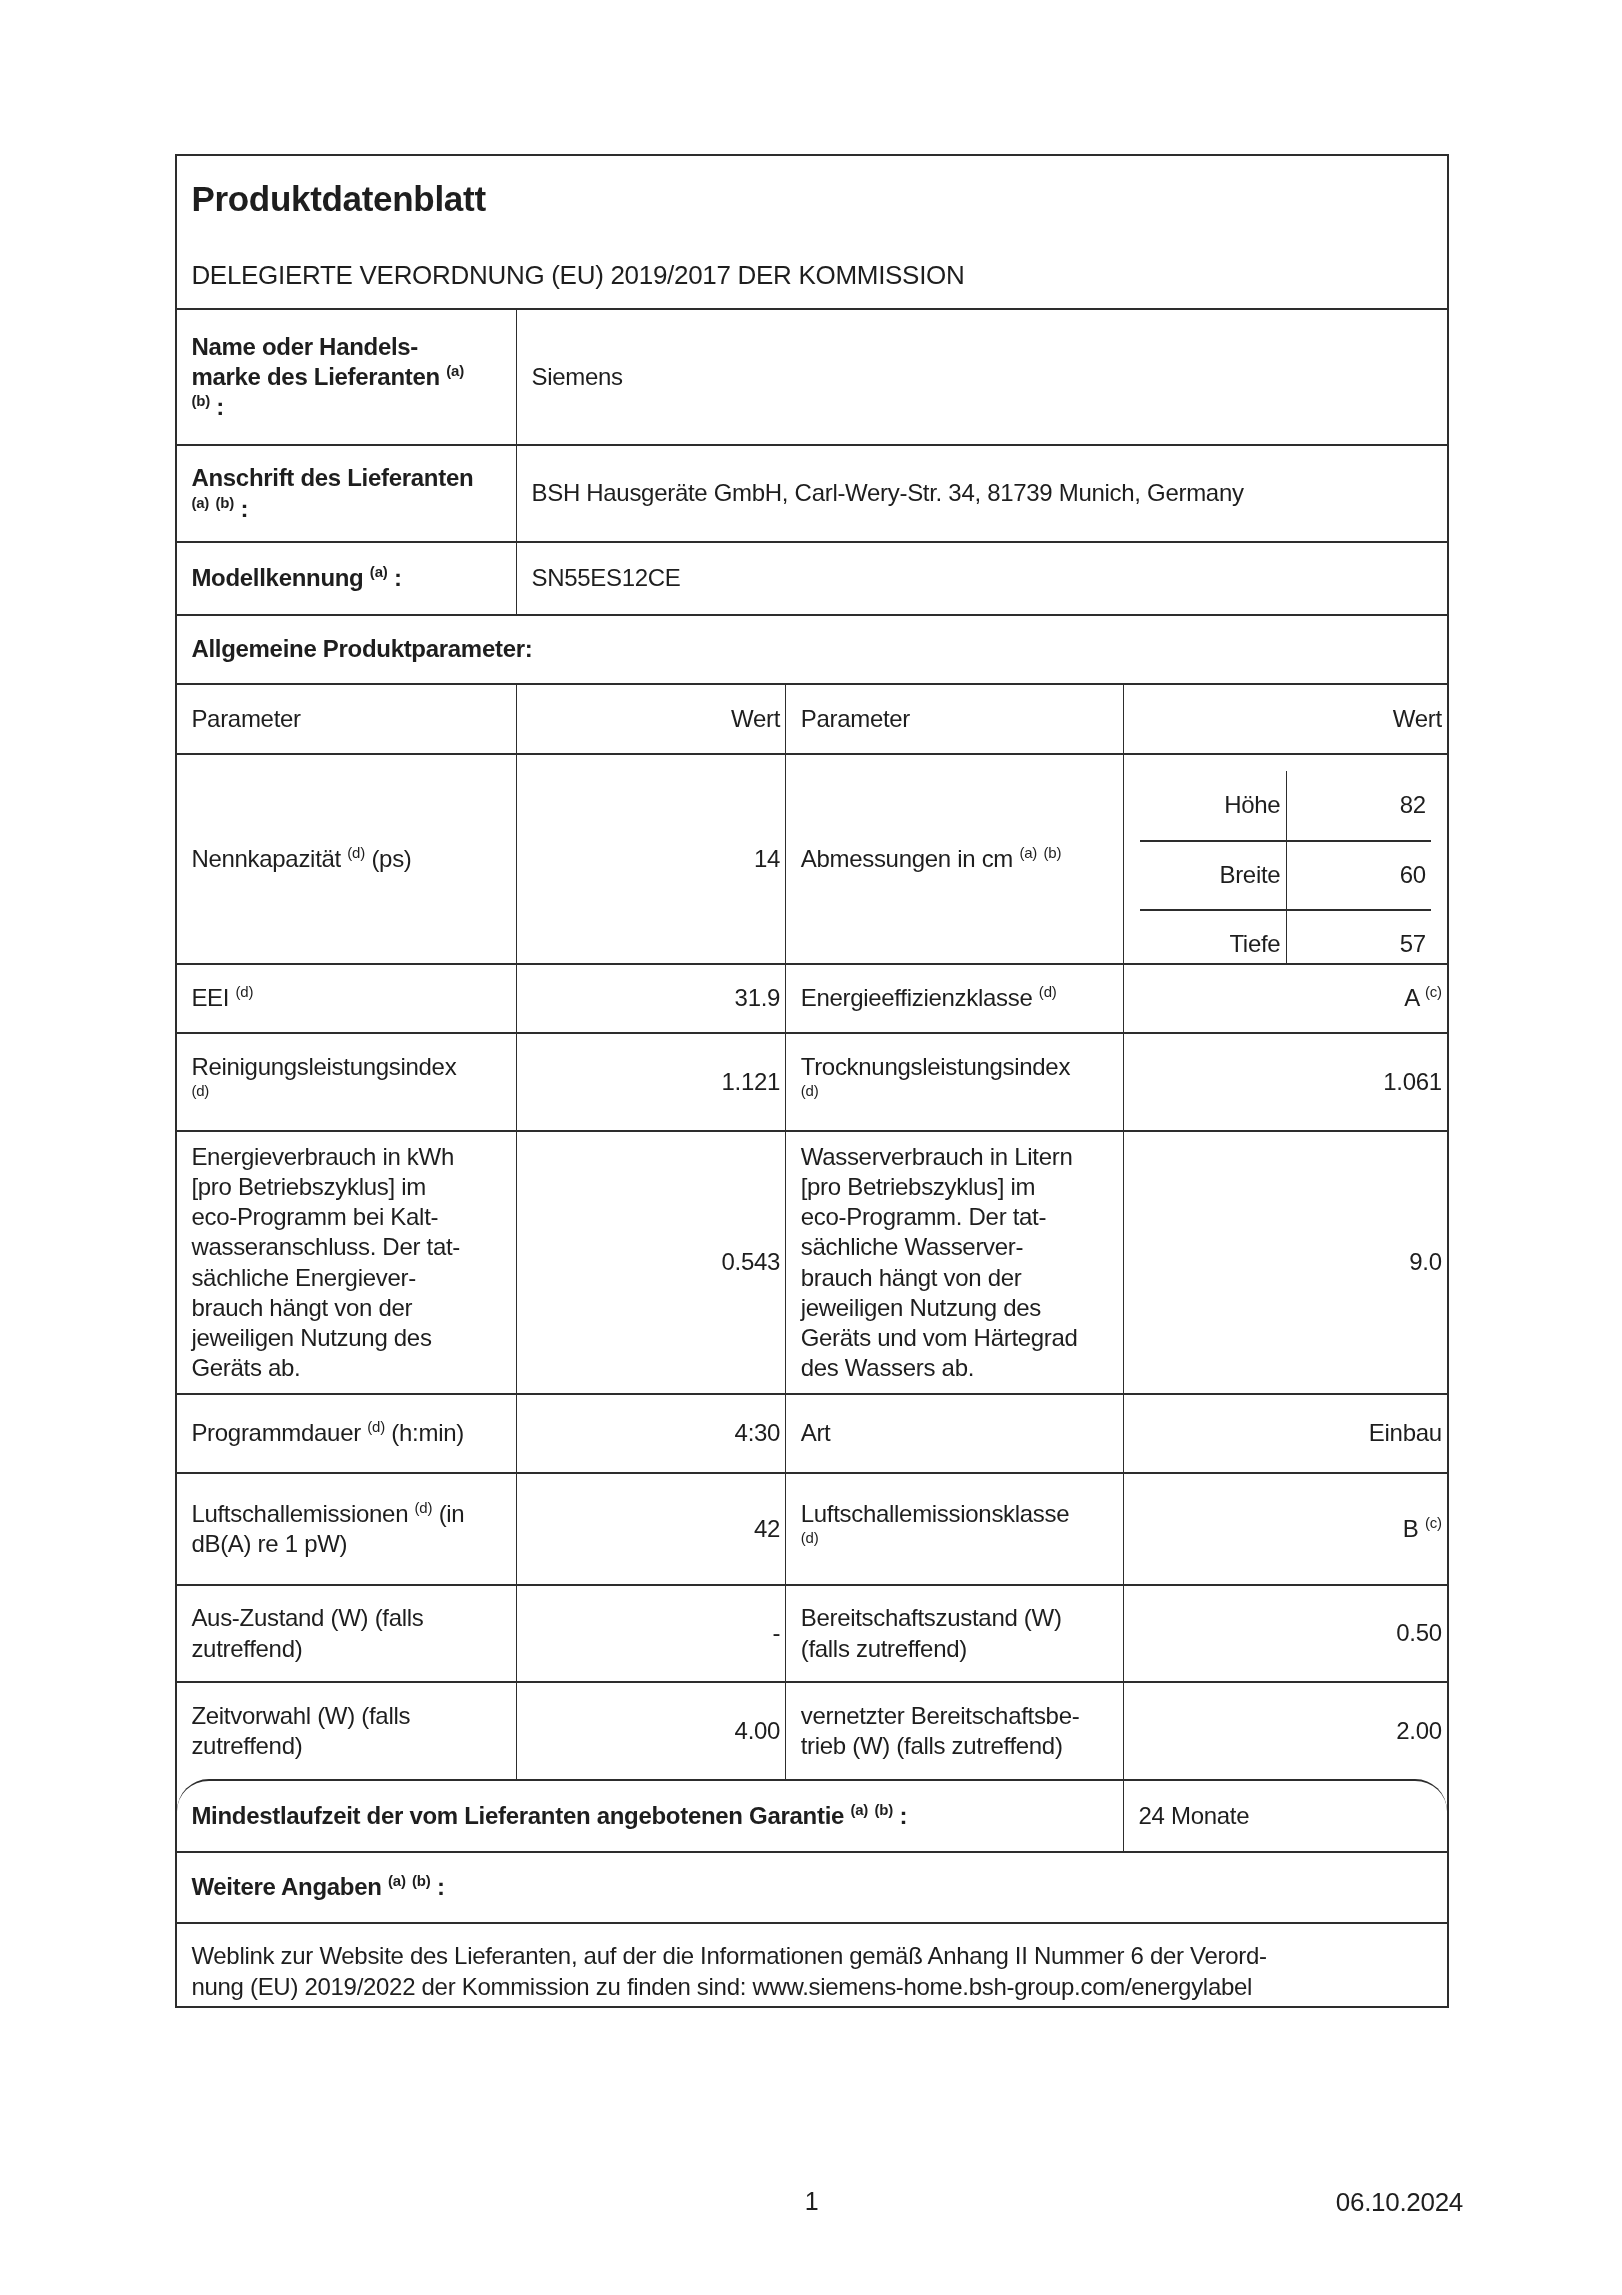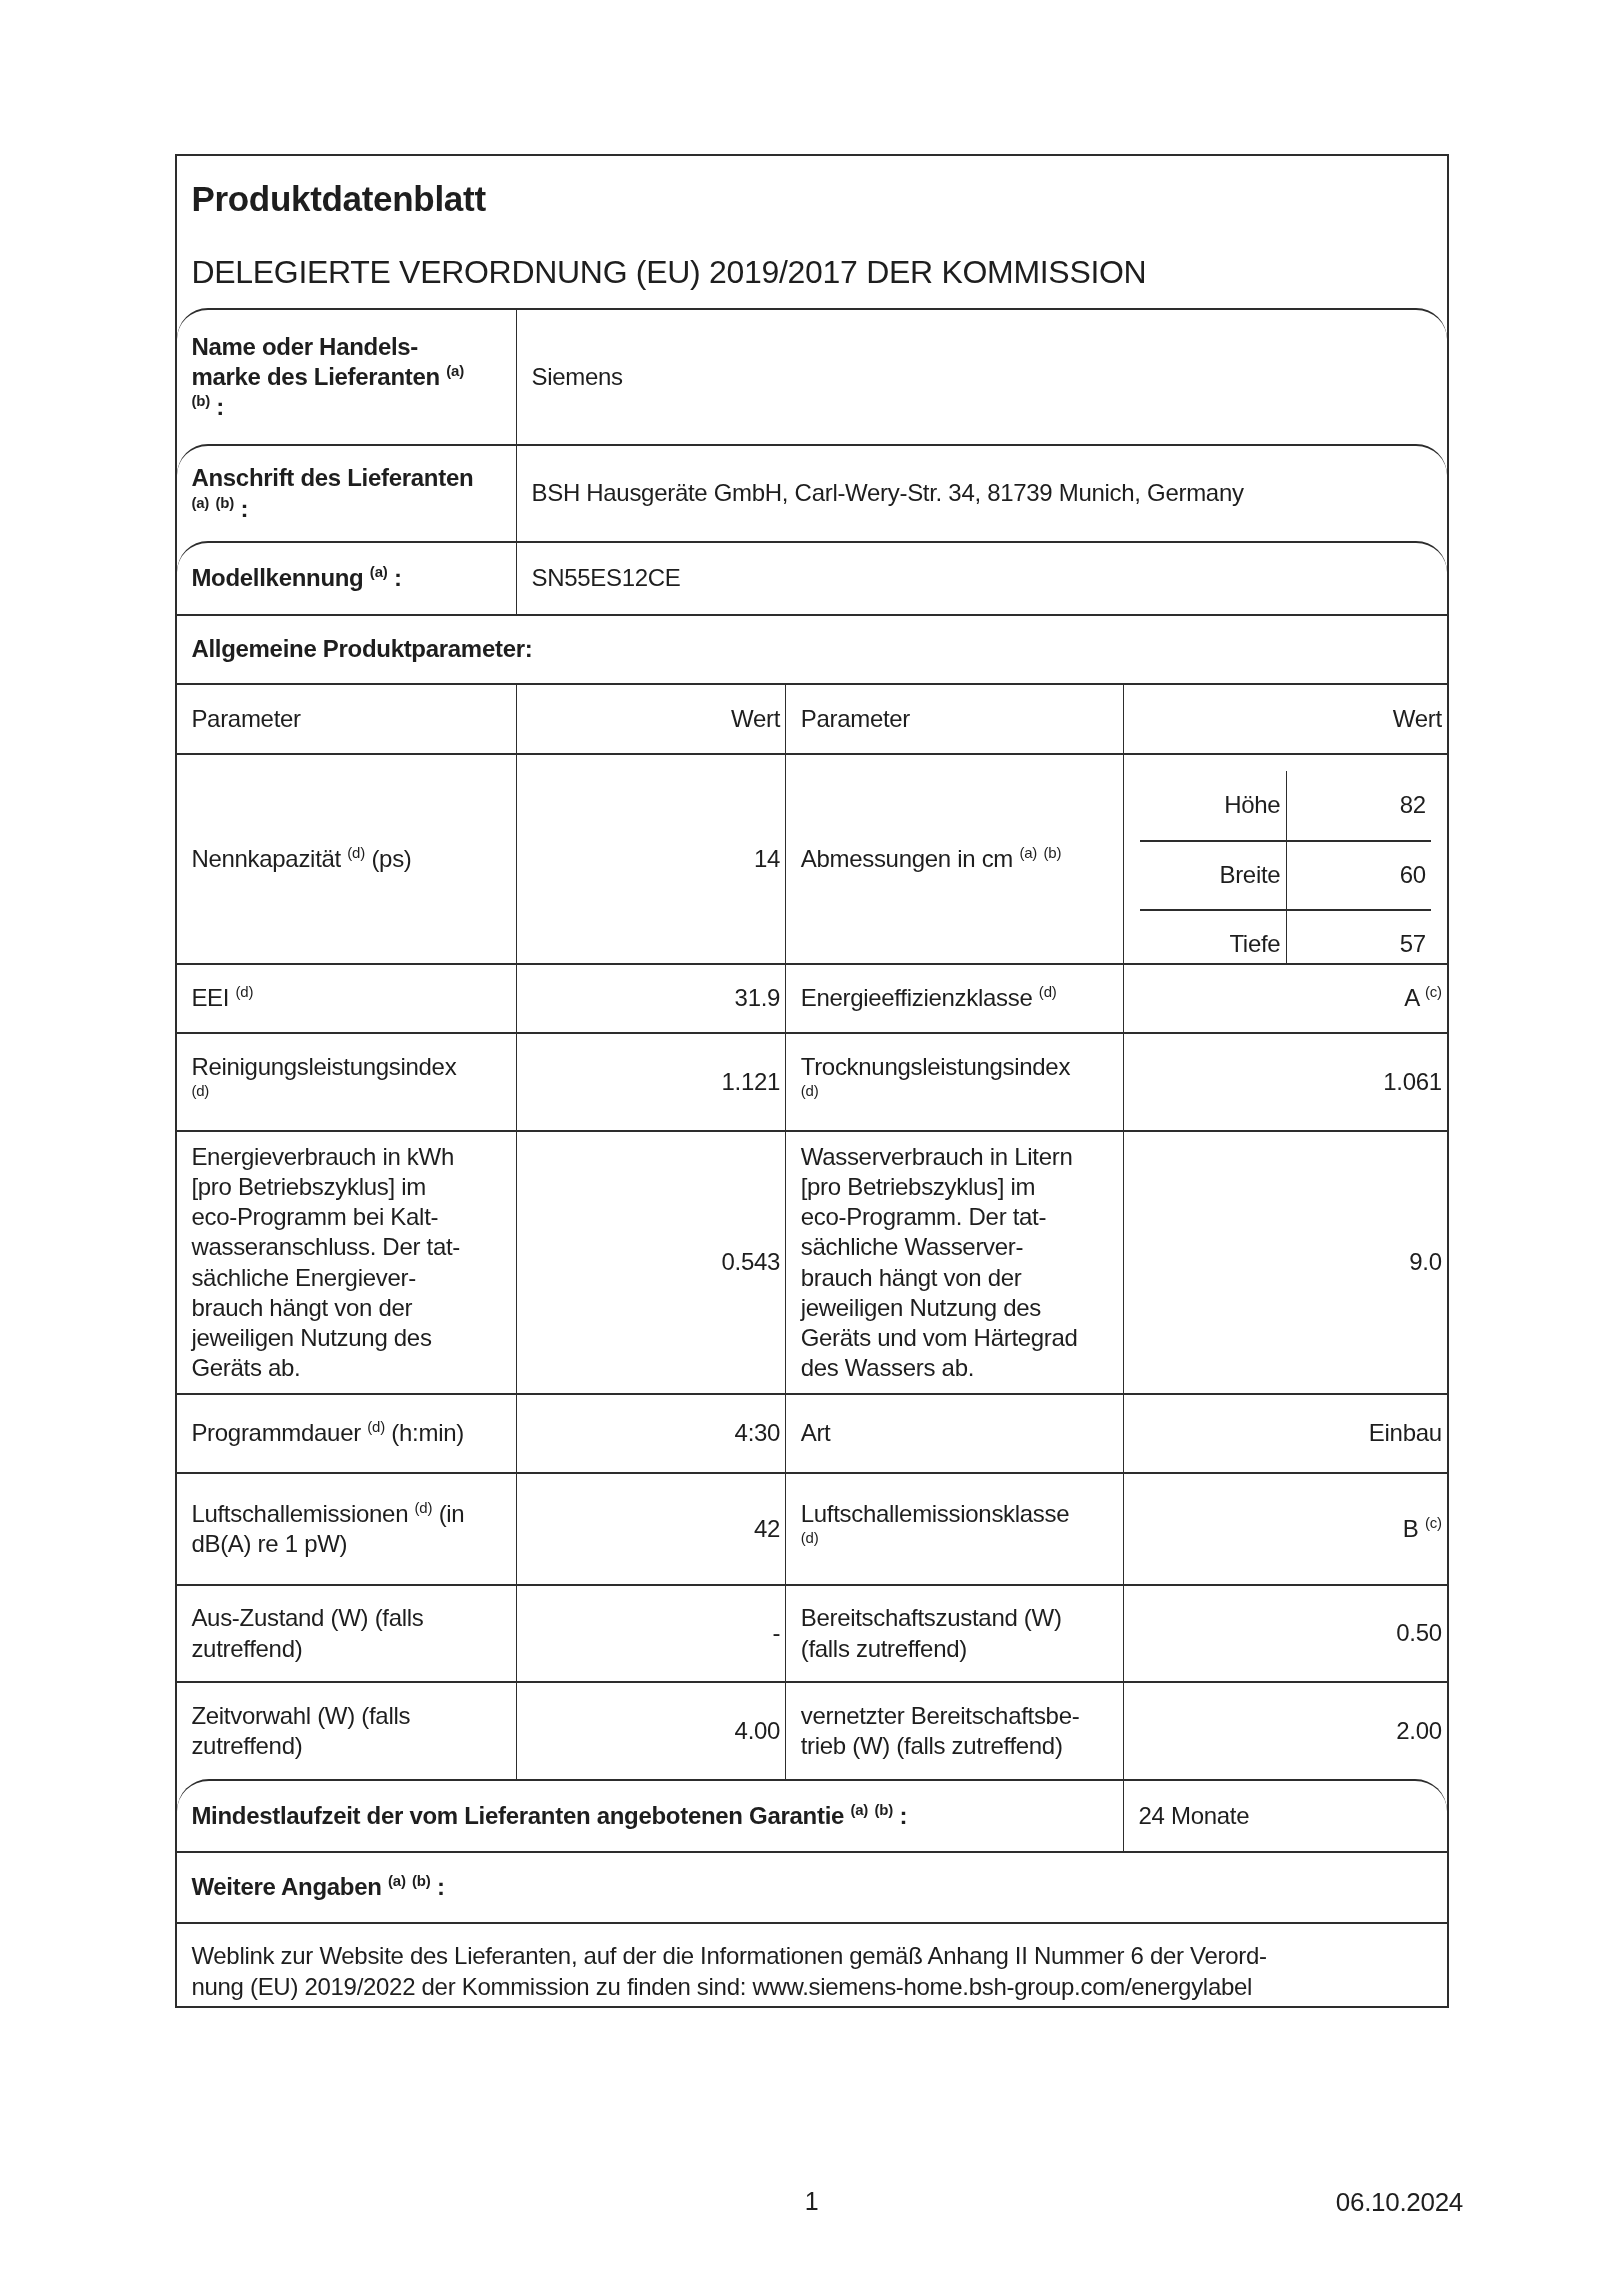--- a/index.html
+++ b/index.html
@@ -9,42 +9,42 @@
     font-size:24px;line-height:1.26;letter-spacing:-0.3px;
   }
   .sheet{
     position:absolute;left:175px;top:154px;width:1274px;height:1854px;
     box-sizing:border-box;border:2px solid #2d2d2d;
     display:flex;flex-direction:column;background:#fff;
   }
   .row{box-sizing:border-box;display:grid;flex:0 0 auto;}
   .row + .row{border-top:2px solid #2d2d2d;}
   .g1{grid-template-columns:100%;}
-  .g2{grid-template-columns:26.7% 73.3%;border-radius:31px;}
+  .g2{grid-template-columns:26.7% 73.3%;}
   .g4{grid-template-columns:26.7% 21.2% 26.6% 25.5%;}
   .gw{grid-template-columns:74.5% 25.5%;border-radius:32px;}
   .h232{height:152px}.h208{height:136px}.h148{height:97px}.h112{height:73px}
   .h105{height:69px}.h107{height:70px}.h321{height:210px}.h150{height:98px}
   .h402{height:263px}.h120{height:79px}.h152{height:112px}.h110{height:72px}
   .h108{height:71px}.h149{height:97px}
   .c{
     box-sizing:border-box;display:flex;align-items:center;
     padding:5.2px 14.4px;overflow:hidden;gap:8px;
   }
   .c.bl{border-left:1.3px solid #2d2d2d;}
   .center{justify-content:flex-end;text-align:center;padding-left:5.2px;padding-right:5.2px;}
   .bold{font-weight:bold;}
   .pre{white-space:pre-line;}
   .sup{font-size:15px;vertical-align:super;line-height:0;letter-spacing:-0.2px;}
   .c-title{
     flex-direction:column;align-items:flex-start;justify-content:space-between;
     padding:25px 14.4px 19.6px 14.4px;
   }
   .title{font-size:35px;font-weight:bold;line-height:1;letter-spacing:-0.3px;}
-  .subtitle{font-size:32px;line-height:1;margin-top:23px;}
+  .subtitle{font-size:26px;line-height:1;margin-top:23px;}
   .subcell{padding:16px !important;display:block !important;}
   .subrow{box-sizing:border-box;height:69px;display:grid;grid-template-columns:50% 50%;}
   .subrow + .subrow{border-top:2px solid #2d2d2d;}
   .footer-page{position:absolute;left:0;top:2186px;width:1623px;text-align:center;font-size:25px;}
   .footer-date{position:absolute;top:2186px;right:160px;font-size:26px;}
 </style>
 </head>
 <body>
 
 <div class="sheet">

